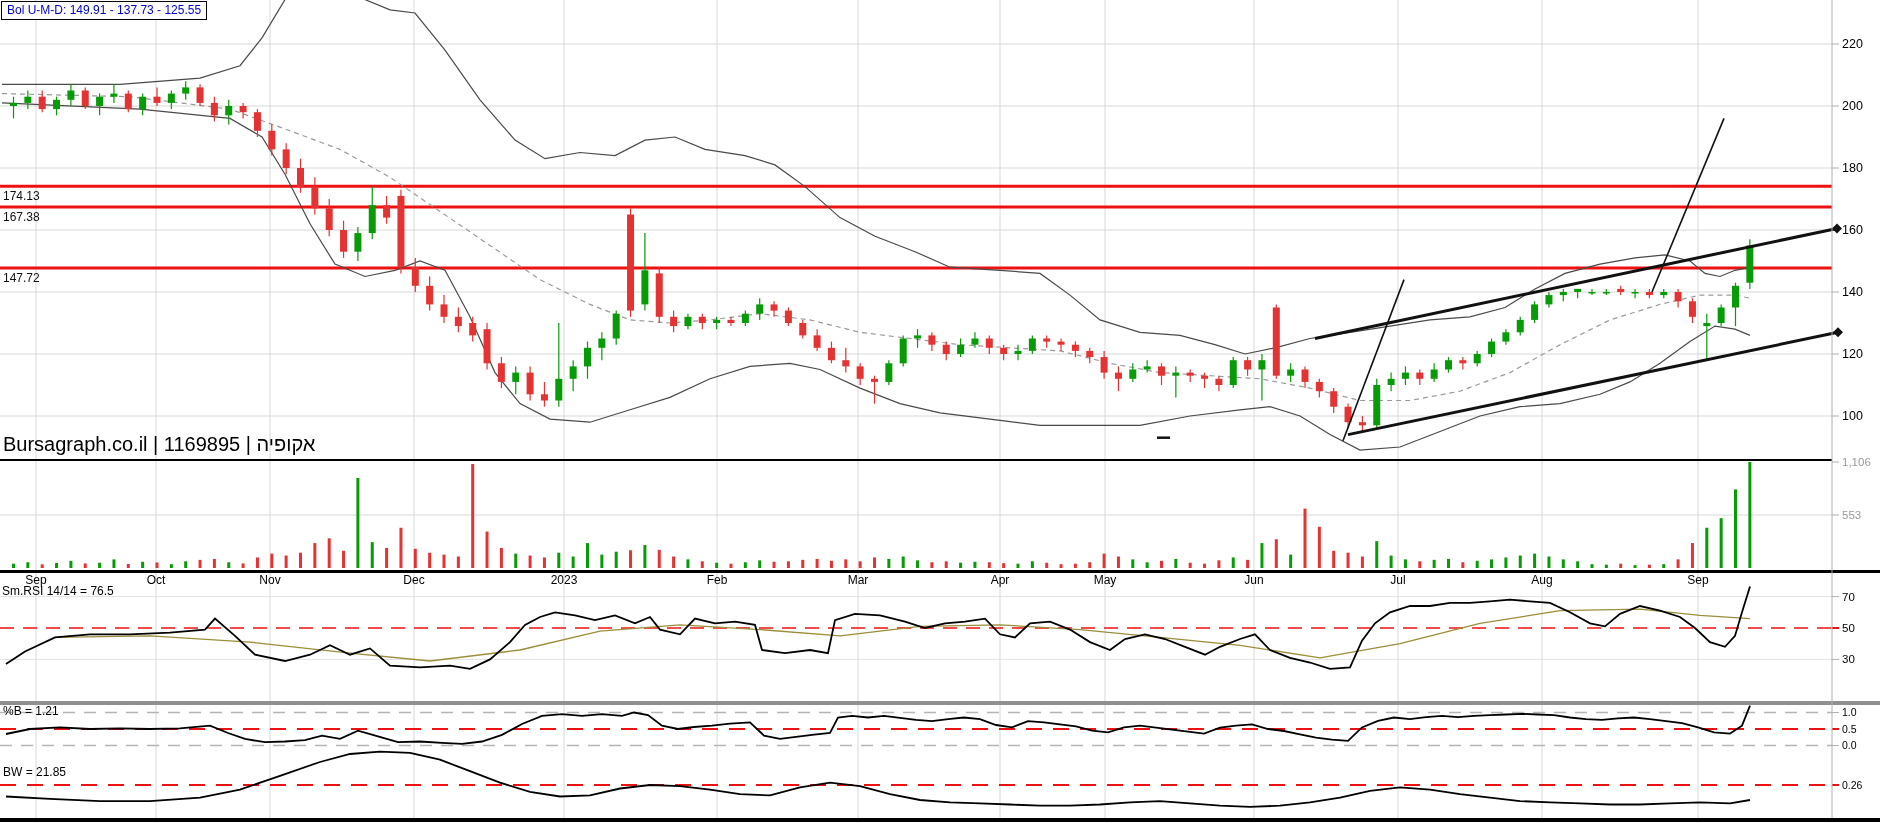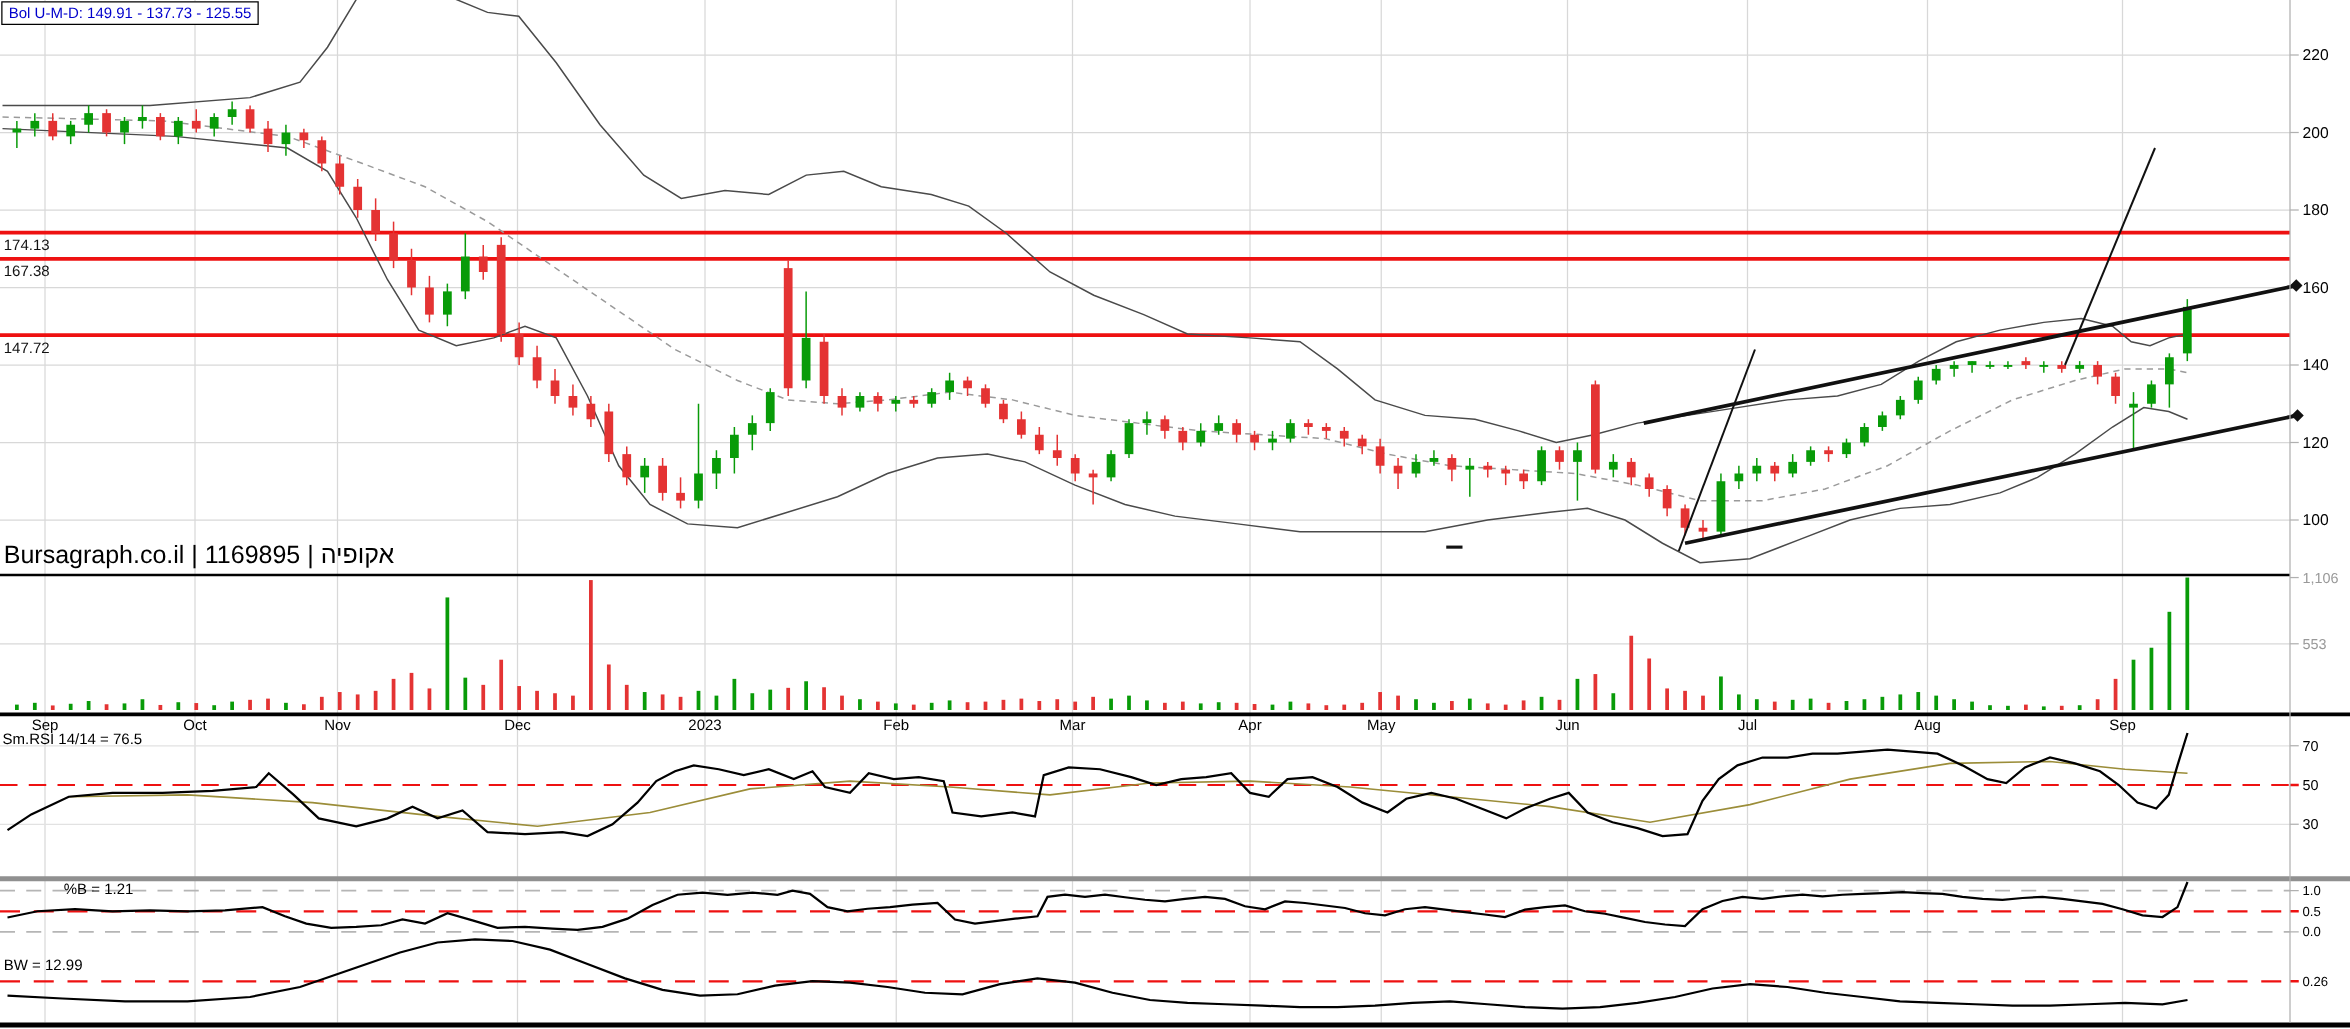--- a/index.html
+++ b/index.html
@@ -4,21 +4,21 @@
 <style>
   html,body{margin:0;padding:0;background:#ffffff;}
   #stage{position:relative;width:1880px;height:823px;background:#fff;overflow:hidden;
          font-family:"Liberation Sans","DejaVu Sans",sans-serif;}
   #chart-svg{position:absolute;left:0;top:0;}
   .lbl{position:absolute;color:#000;white-space:nowrap;}
   #bol-box{left:1px;top:1px;font-size:12px;color:#0000cc;border:1px solid #000;
            background:#fff;padding:1px 5px 2px 5px;text-align:center;}
   #watermark{left:3px;top:433px;font-size:20px;color:#000;}
   #rsi-label{left:2px;top:584px;font-size:12px;}
-  #pb-label{left:3px;top:704px;font-size:12px;margin-left:48px;}
+  #pb-label{left:3px;top:704px;font-size:12px;}
   #bw-label{left:3px;top:765px;font-size:12px;}
   .hotspot{position:absolute;left:0;width:1832px;background:transparent;}
 </style>
 </head>
 <body>
 
 <div id="stage">
   <svg id="chart-svg" width="1880" height="823">
       <line x1="36" y1="0" x2="36" y2="818" stroke="#d8d8d8" stroke-width="1"></line>
       <text x="36" y="584" font-size="12" fill="#000" text-anchor="middle" font-family="&quot;Liberation Sans&quot;,&quot;DejaVu Sans&quot;,sans-serif">Sep</text>
@@ -488,14 +488,14 @@
 
   <div class="hotspot" style="top:0;height:458px"></div>
   <div class="hotspot" style="top:462px;height:106px"></div>
   <div class="hotspot" style="top:586px;height:114px"></div>
   <div class="hotspot" style="top:706px;height:112px"></div>
 
   <div id="bol-box" class="lbl">Bol U-M-D: 149.91 - 137.73 - 125.55</div>
   <div id="watermark" class="lbl">Bursagraph.co.il | 1169895 | אקופיה</div>
   <div id="rsi-label" class="lbl">Sm.RSI 14/14 = 76.5</div>
   <div id="pb-label" class="lbl">%B = 1.21</div>
-  <div id="bw-label" class="lbl">BW = 12.99</div>
+  <div id="bw-label" class="lbl">BW = 21.85</div>
 </div>
 
 </body></html>

